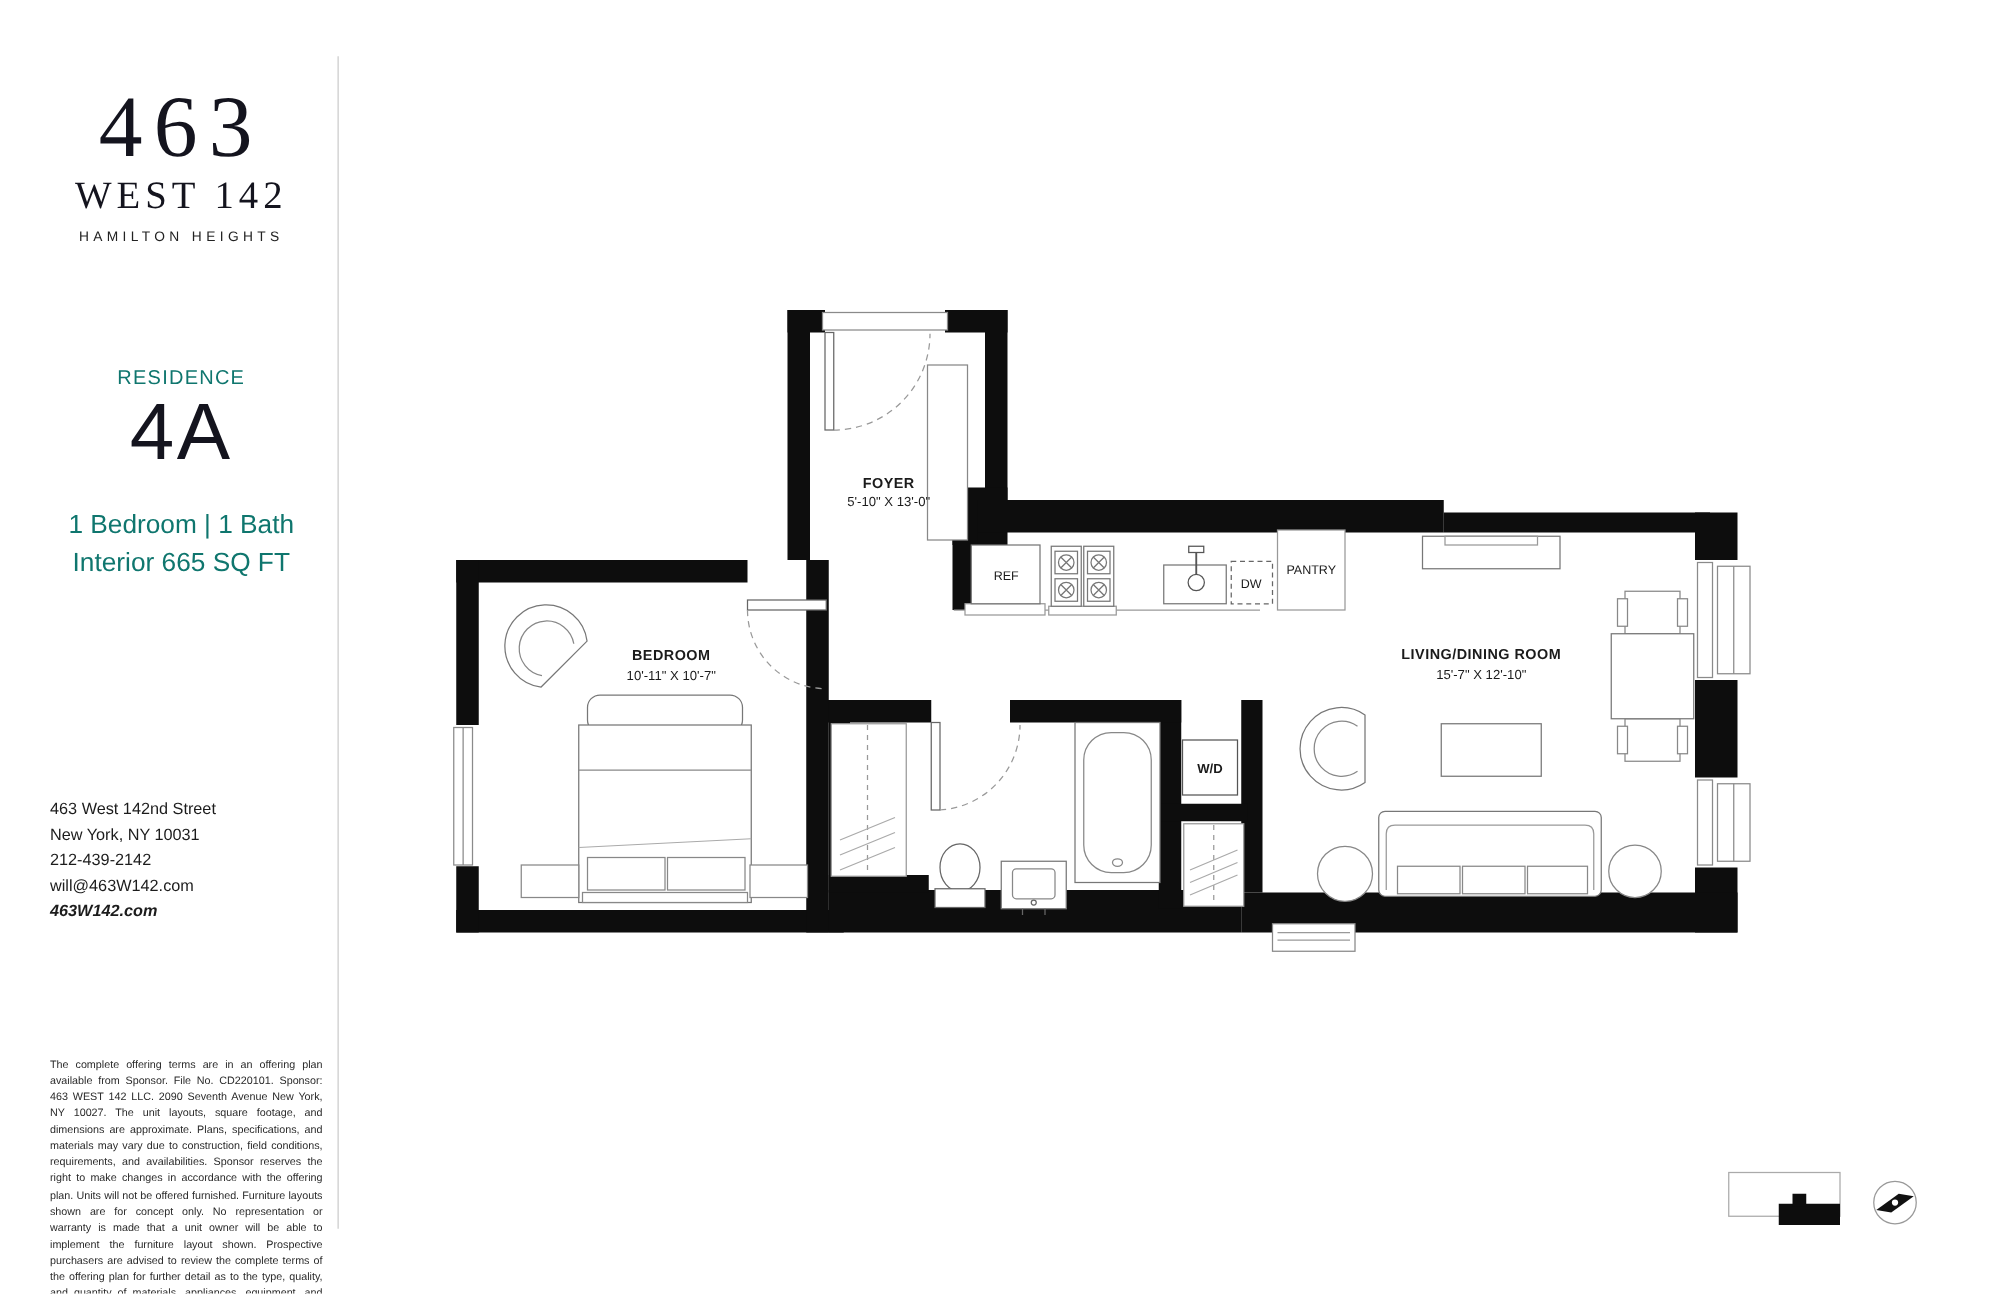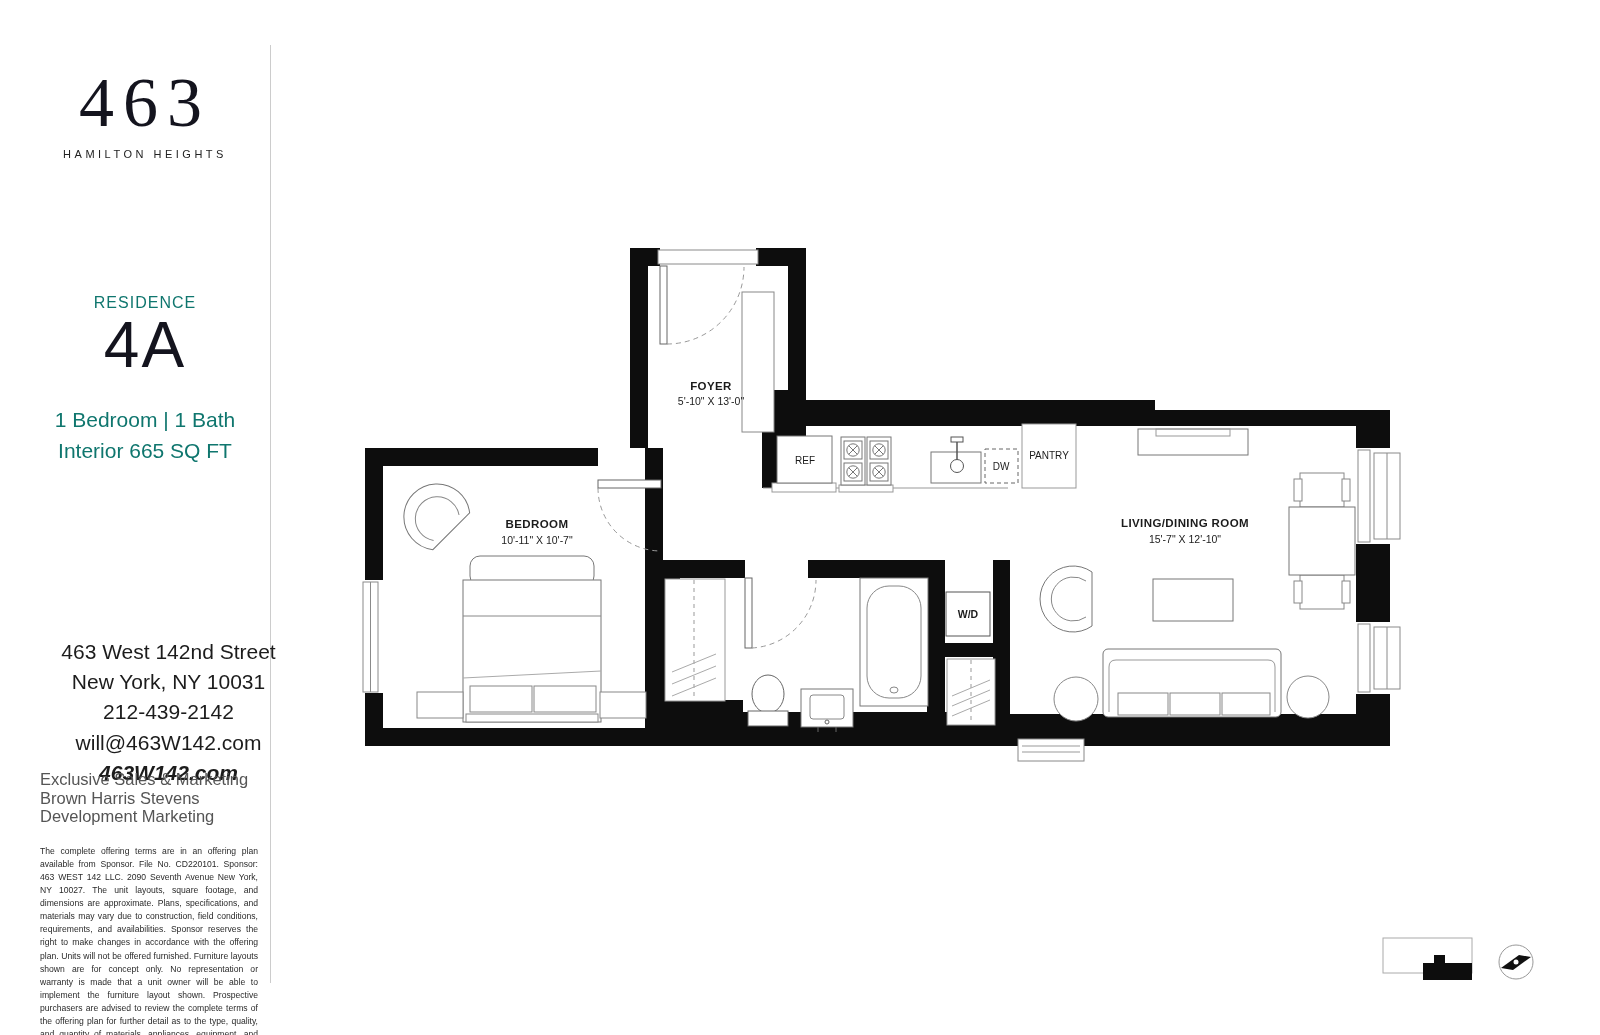--- a/index.html
+++ b/index.html
@@ -10,40 +10,41 @@
   #logo{left:35px;top:68px;width:220px;text-align:center;}
   .logo-463{font-family:"Liberation Serif",serif;font-size:70px;line-height:1;letter-spacing:9px;color:#14141e;}
   .logo-west{font-family:"Liberation Serif",serif;font-size:31px;line-height:1.15;letter-spacing:4px;color:#14141e;}
   .logo-tag{font-size:11px;letter-spacing:3.5px;color:#222;margin-top:10px;}
   #divider{left:270px;top:45px;width:1px;height:938px;background:#ccc;}
   #residence{left:35px;top:294px;width:220px;text-align:center;}
   .res-label{font-size:16px;letter-spacing:1px;color:#0f766e;}
   .res-unit{font-family:Liberation Sans, sans-serif;font-size:64px;line-height:1.05;letter-spacing:2px;color:#14141e;}
   .res-line{font-size:21px;color:#0f766e;line-height:1.45;}
   #res-meta{margin-top:26px;}
-  #contact{left:56px;top:639px;width:225px;font-size:21px;line-height:1.2;text-align:center;}
+  #contact{left:40px;top:639px;width:225px;font-size:13px;line-height:1.2;}
   #contact .row{margin-bottom:5px;}
   #contact .gap{}
   #contact .bold{font-weight:bold;font-style:italic;}
   #marketing{left:40px;top:770px;width:225px;font-size:16.5px;line-height:1.13;color:#555;}
   #disclaimer{left:40px;top:845px;width:218px;font-size:8.6px;line-height:1.52;
               text-align:justify;color:#2a2a2a;}
   svg text{font-family:"Liberation Sans",sans-serif;fill:#1b1b1b;}
   .room-name{font-size:11.5px;font-weight:600;letter-spacing:.4px;}
   .room-dims{font-size:10.5px;}
   .fix-label{font-size:10px;}
   .fix-label-b{font-size:10.5px;font-weight:600;}
 </style>
 </head>
 <body>
 
 <div id="page">
 
   <div class="abs" id="logo">
     <div class="logo-463">463</div>
+    <div class="logo-west">WEST 142</div>
     <div class="logo-tag">HAMILTON HEIGHTS</div>
   </div>
 
   <div class="abs" id="divider"></div>
 
   <div class="abs" id="residence">
     <div class="res-label">RESIDENCE</div>
     <div class="res-unit">4A</div>
     <div id="res-meta">
       <div class="res-line">1 Bedroom | 1 Bath</div>
@@ -52,25 +53,20 @@
   </div>
 
   <div class="abs" id="contact">
     <div class="row">463 West 142nd Street</div>
     <div class="row">New York, NY 10031</div>
     <div class="row gap">212-439-2142</div>
     <div class="row gap">will@463W142.com</div>
     <div class="row gap bold">463W142.com</div>
   </div>
 
-  <div class="abs" id="marketing">
-    <div>Exclusive Sales &amp; Marketing</div>
-    <div>Brown Harris Stevens</div>
-    <div>Development Marketing</div>
-  </div>
 
   <div class="abs" id="disclaimer">The complete offering terms are in an offering plan available from Sponsor. File No. CD220101. Sponsor: 463 WEST 142 LLC. 2090 Seventh Avenue New York, NY 10027. The unit layouts, square footage, and dimensions are approximate. Plans, specifications, and materials may vary due to construction, field conditions, requirements, and availabilities. Sponsor reserves the right to make changes in accordance with the offering plan. Units will not be offered furnished. Furniture layouts shown are for concept only. No representation or warranty is made that a unit owner will be able to implement the furniture layout shown. Prospective purchasers are advised to review the complete terms of the offering plan for further detail as to the type, quality, and quantity of materials, appliances, equipment, and fixtures to be included in the units. Equal Housing Opportunity.</div>
 
   <svg class="abs" style="left:0;top:0" width="1600" height="1035" viewBox="0 0 1600 1035">
 
     <defs>
       <g id="burner" stroke="#777" fill="#fff">
         <rect x="-9" y="-9" width="18" height="18"></rect>
         <circle r="6.2" fill="none"></circle>
         <path d="M -4.4 -4.4 L 4.4 4.4 M -4.4 4.4 L 4.4 -4.4" fill="none"></path>

